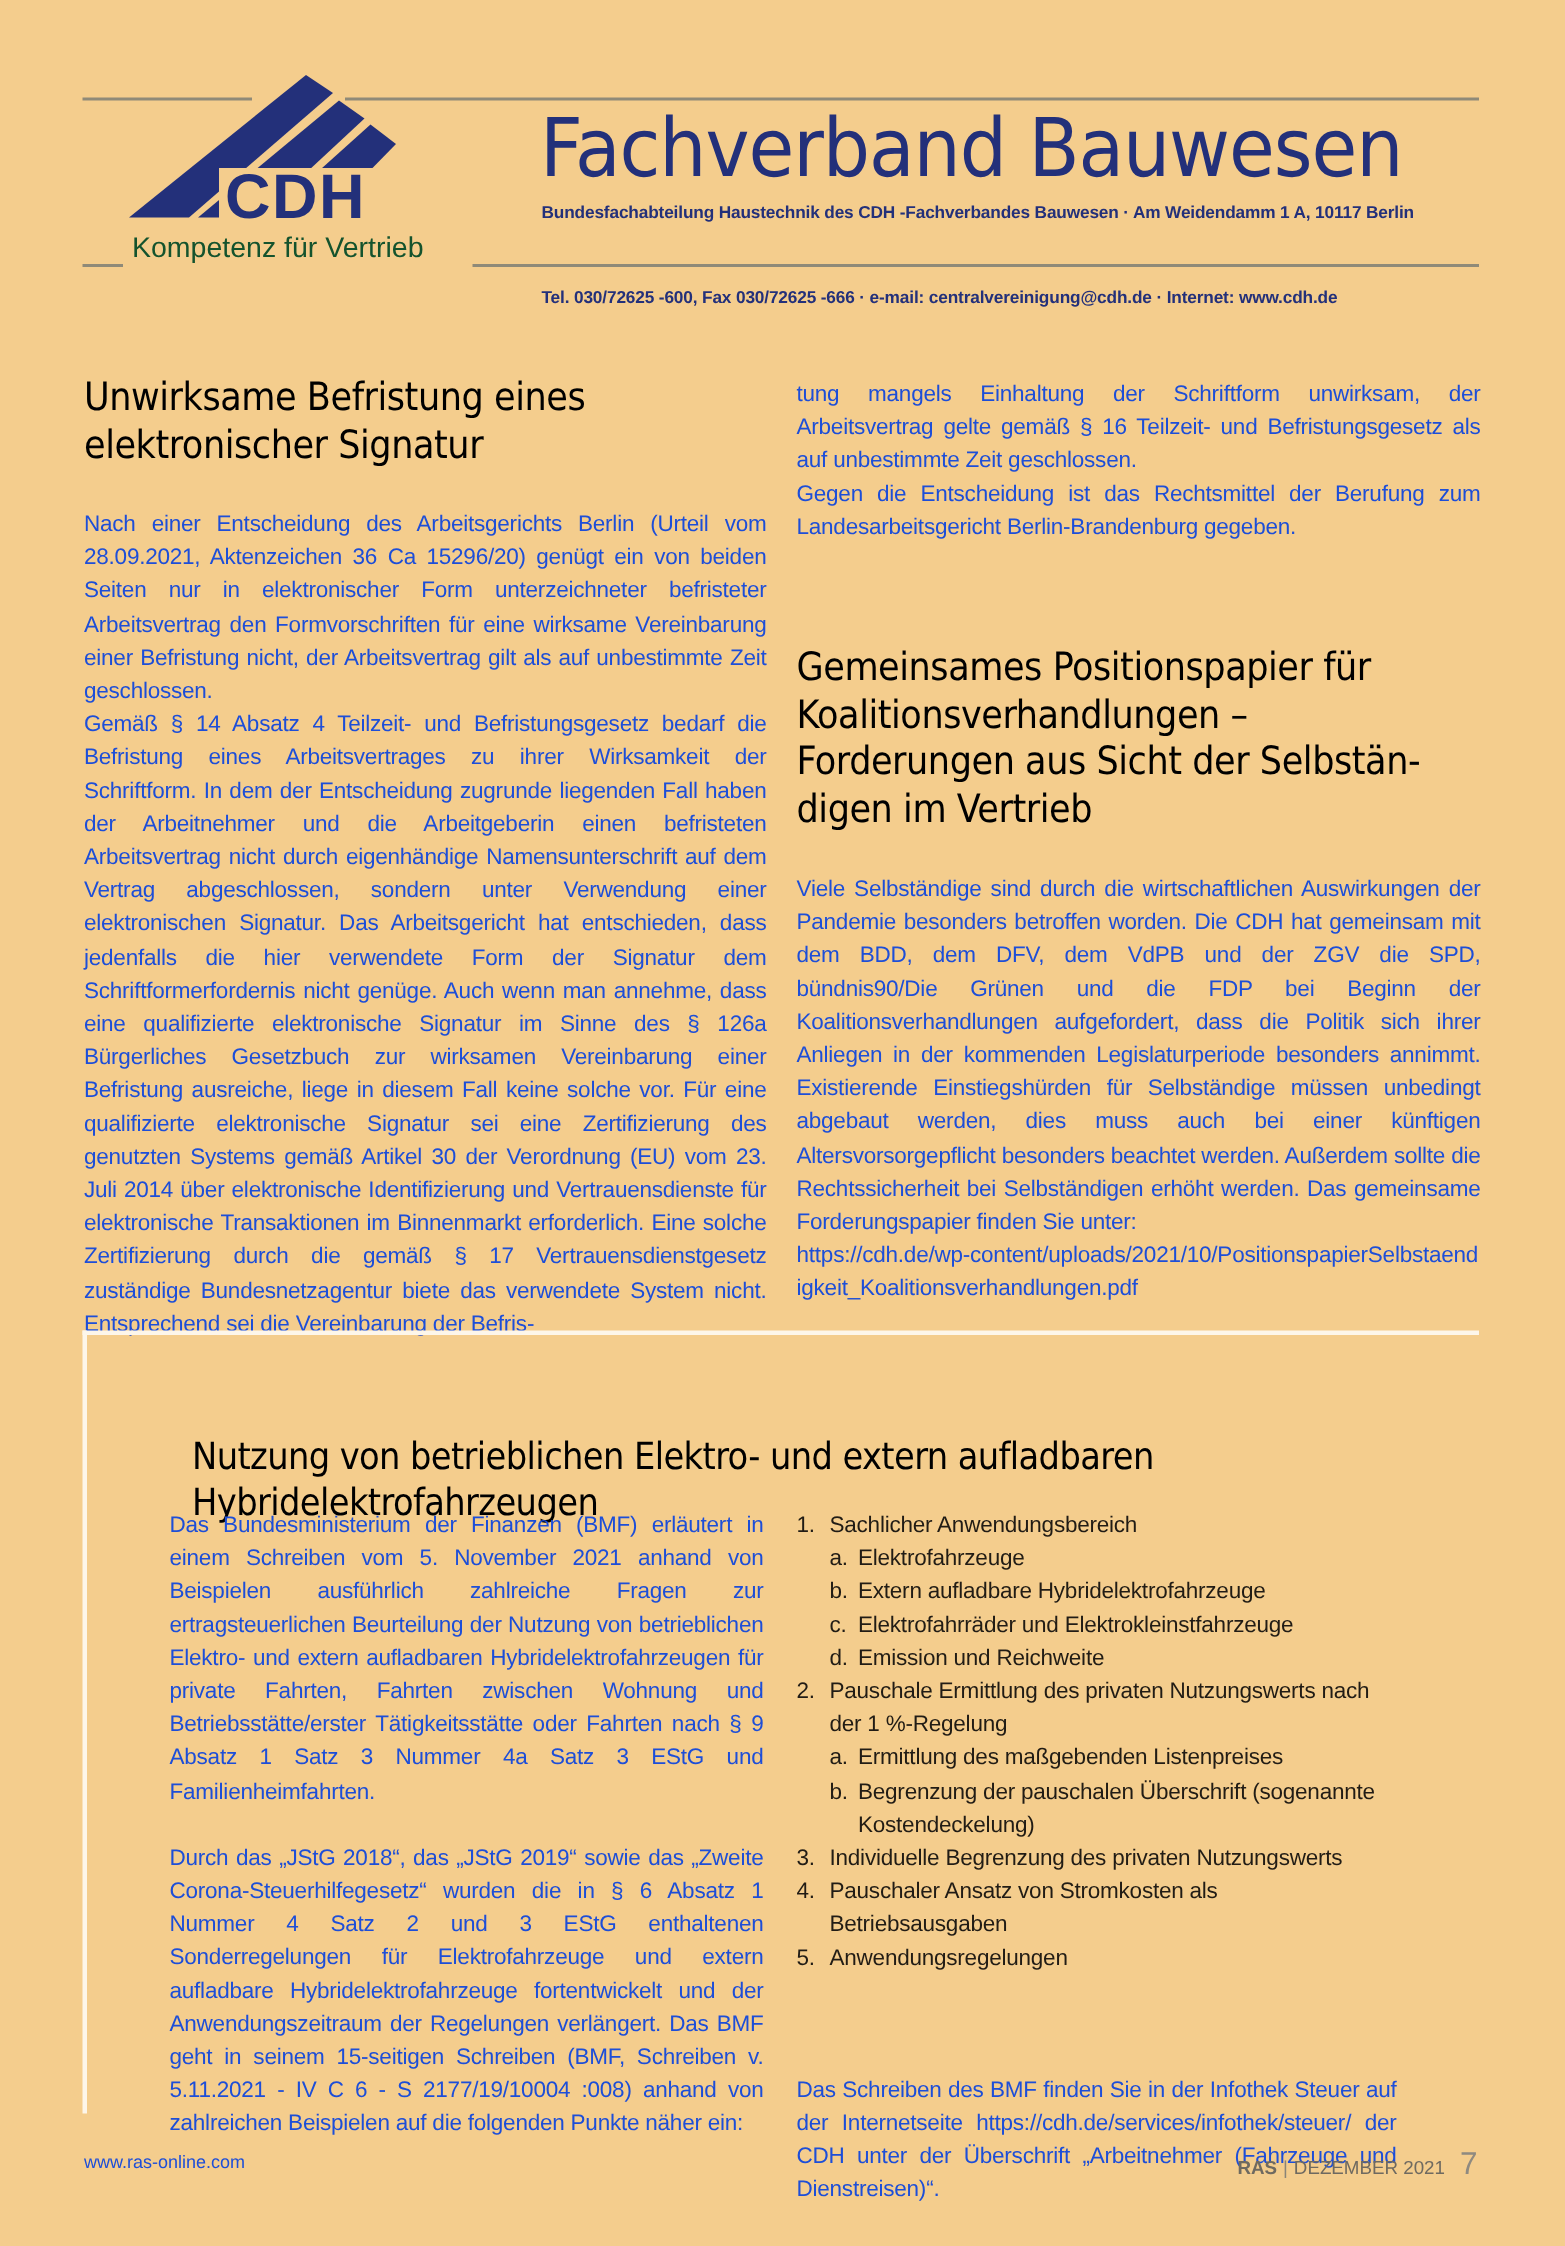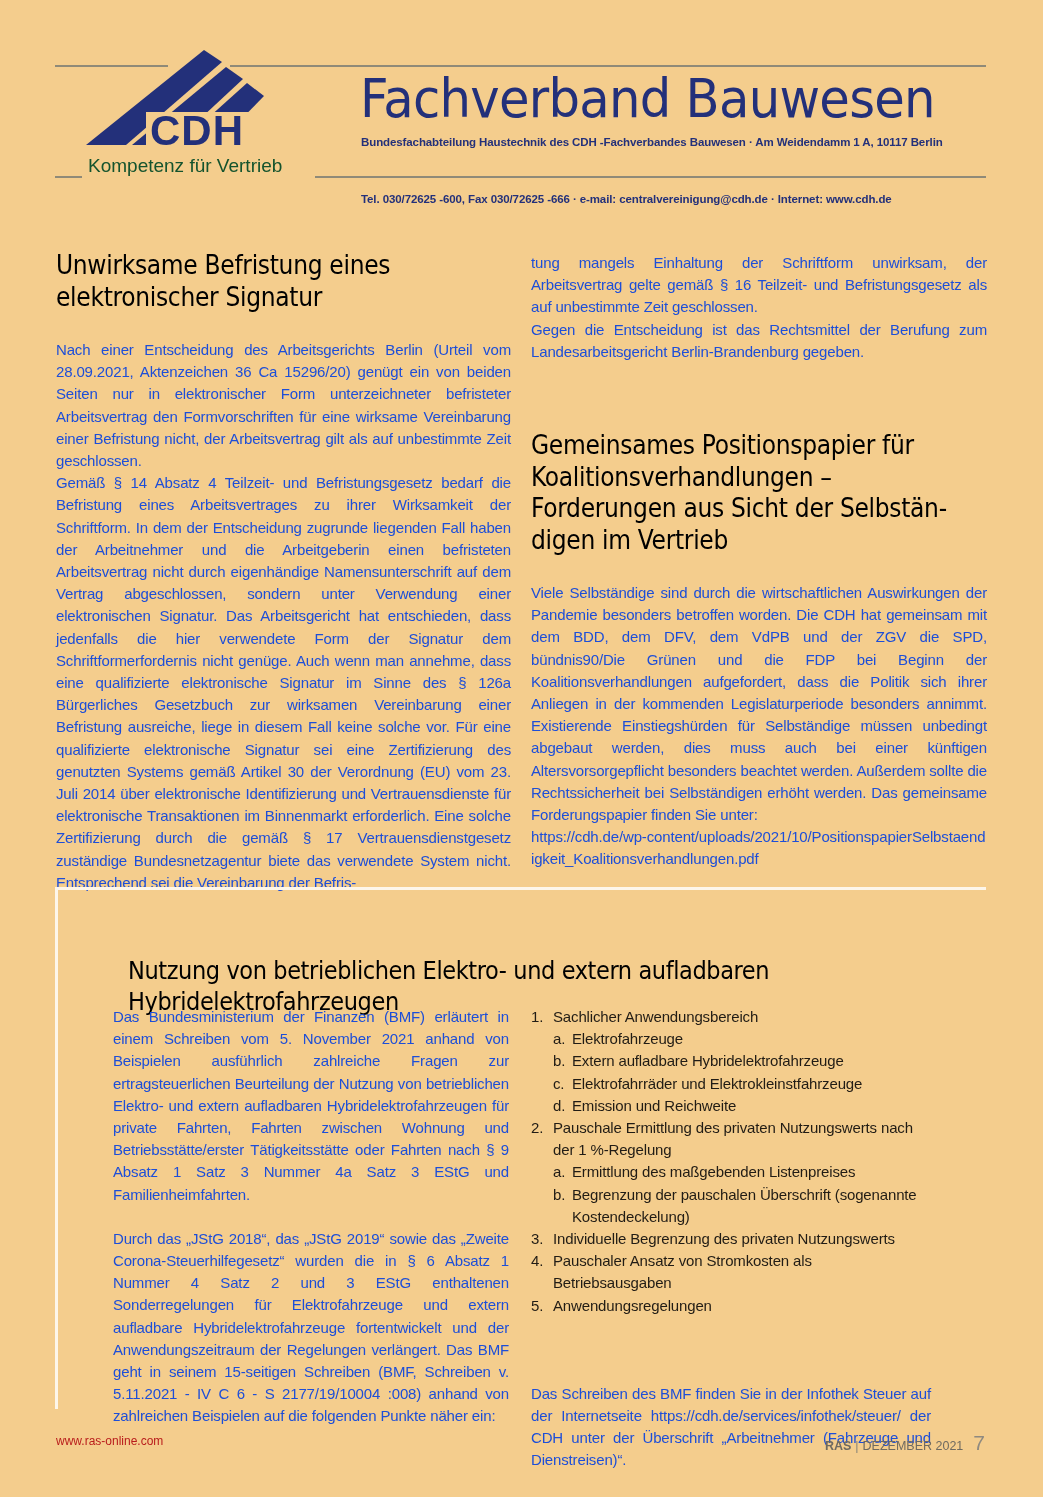--- a/index.html
+++ b/index.html
@@ -51,21 +51,21 @@
   .box-border-left { position: absolute; left: 55px; top: 887px; width: 3px; height: 522px; background: #fdf6ea; }
 
   .list { margin: 0; padding: 0; list-style: none; font-family: "Liberation Sans", sans-serif; font-size: 15px; line-height: 22.2px; color: #211c15; letter-spacing: -0.15px; }
   .list li { display: flex; }
   .list .num { width: 22px; flex: none; }
   .list .sub { padding-left: 22px; }
   .list .sub .num { width: 19px; }
 
   .footer-left {
     position: absolute; left: 56px; top: 1434px;
-    font-family: "Liberation Sans", sans-serif; font-size: 12px; color: #b91c1c;
+    font-family: "Liberation Sans", sans-serif; font-size: 12px; color: #1d4ed8;
   }
   .footer-right {
     position: absolute; right: 58px; top: 1431px;
     font-family: "Liberation Sans", sans-serif; font-size: 12.5px; color: #6f6a60;
     display: flex; align-items: baseline; gap: 4px; white-space: nowrap;
   }
   .footer-right .mag { font-weight: bold; }
   .footer-right .sep { color: #8a8578; }
   .footer-right .page { font-size: 21px; color: #8f8a80; margin-left: 6px; }
 </style>

